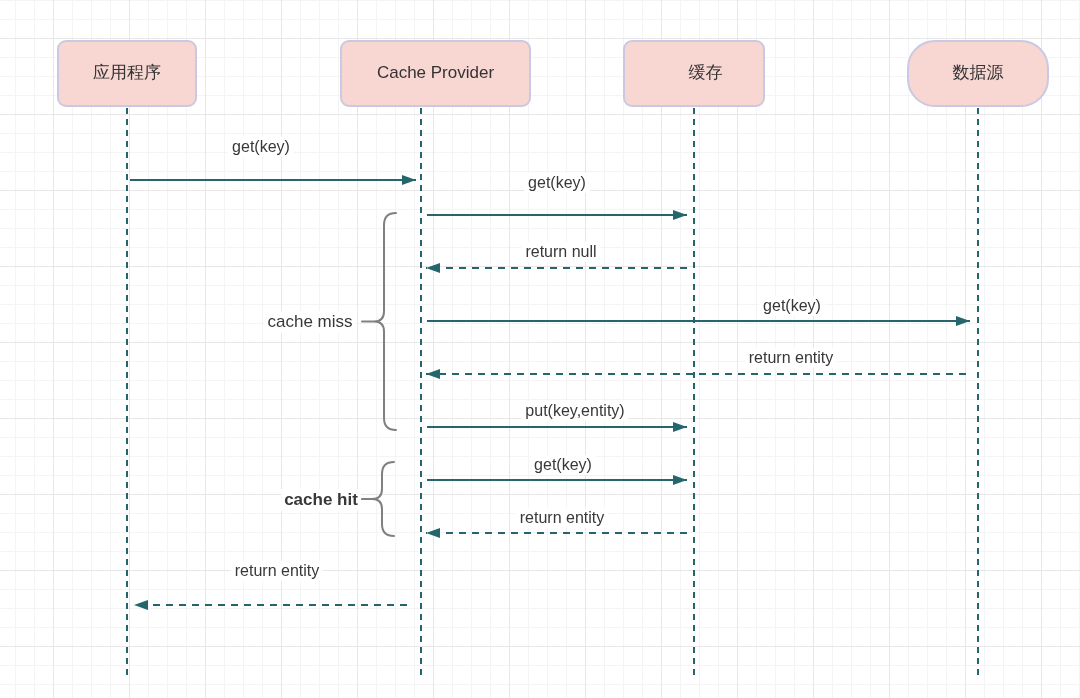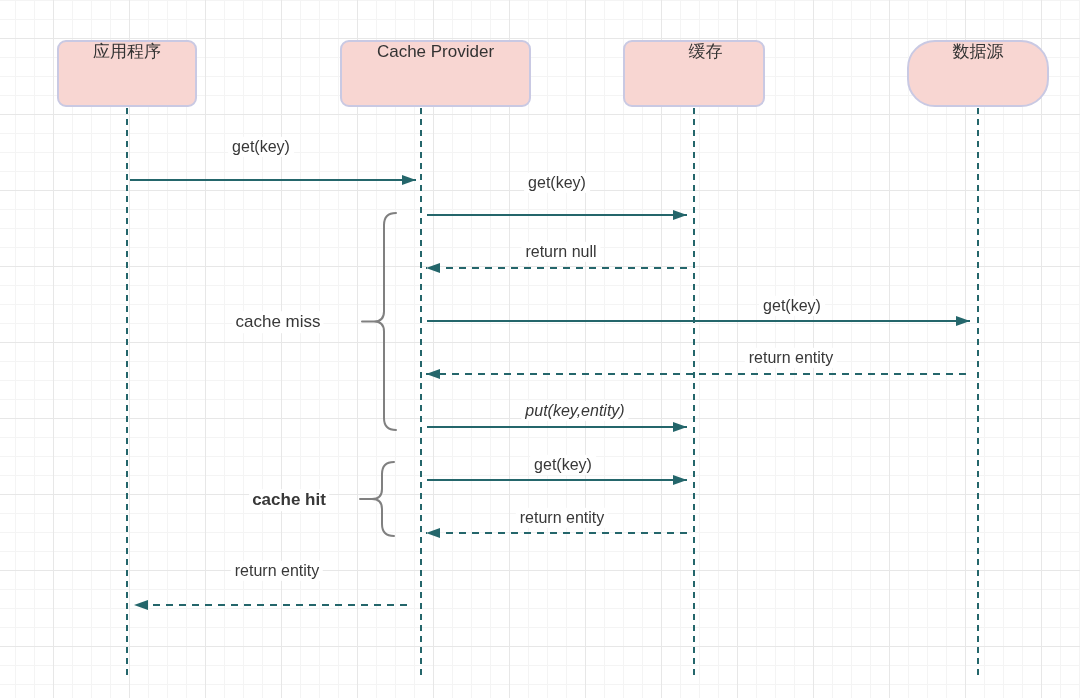--- a/index.html
+++ b/index.html
@@ -25,21 +25,21 @@
   #diagram-svg {
     position: absolute;
     left: 0; top: 0;
     width: 1080px;
     height: 698px;
   }
   .participant-box {
     position: absolute;
     box-sizing: border-box;
     display: flex;
-    align-items: flex-start;
+    align-items: center;
     justify-content: center;
     background: #f8d6d2;
     border: 2px solid #c9c9e3;
     border-radius: 9px;
     color: #333333;
     font-size: 17px;
     text-align: center;
     line-height: 1.2;
   }
   .message-label {
@@ -54,20 +54,21 @@
   }
   .annotation-label {
     position: absolute;
     transform: translate(-50%, -50%);
     color: #383838;
     font-size: 17px;
     line-height: 1.15;
     padding: 1px 3px;
     background: #ffffff;
     white-space: nowrap;
+    margin-left: 32px;
   }
 </style>
 </head>
 <body>
 
 <div id="canvas">
   <svg id="diagram-svg" xmlns="http://www.w3.org/2000/svg" viewBox="0 0 1080 698">
       <defs>
         <marker id="arrow" viewBox="0 0 14 10" refX="14" refY="5" markerWidth="14" markerHeight="10" markerUnits="userSpaceOnUse" orient="auto">
           <path d="M0,0 L14,5 L0,10 Z" fill="#24666b"></path>
@@ -100,20 +101,20 @@
         <span>缓存</span>
       </div>
       <div class="participant-box" style="left: 907px; top: 40px; width: 142px; height: 67px; border-radius: 28px;">
         <span>数据源</span>
       </div>
       <div class="message-label" style="left: 261px; top: 147px;">get(key)</div>
       <div class="message-label" style="left: 557px; top: 183px;">get(key)</div>
       <div class="message-label" style="left: 561px; top: 252px;">return null</div>
       <div class="message-label" style="left: 792px; top: 306px;">get(key)</div>
       <div class="message-label" style="left: 791px; top: 358px;">return entity</div>
-      <div class="message-label" style="left: 575px; top: 411px; font-style: italic;">put(key,entity)</div>
+      <div class="message-label" style="left: 575px; top: 411px;">put(key,entity)</div>
       <div class="message-label" style="left: 563px; top: 465px;">get(key)</div>
       <div class="message-label" style="left: 562px; top: 518px;">return entity</div>
       <div class="message-label" style="left: 277px; top: 571px;">return entity</div>
       <div class="annotation-label" style="left: 278px; top: 322px;">cache miss</div>
       <div class="annotation-label" style="left: 289px; top: 500px; font-weight: bold;">cache hit</div>
     </div>
 </div>
 
 </body></html>

